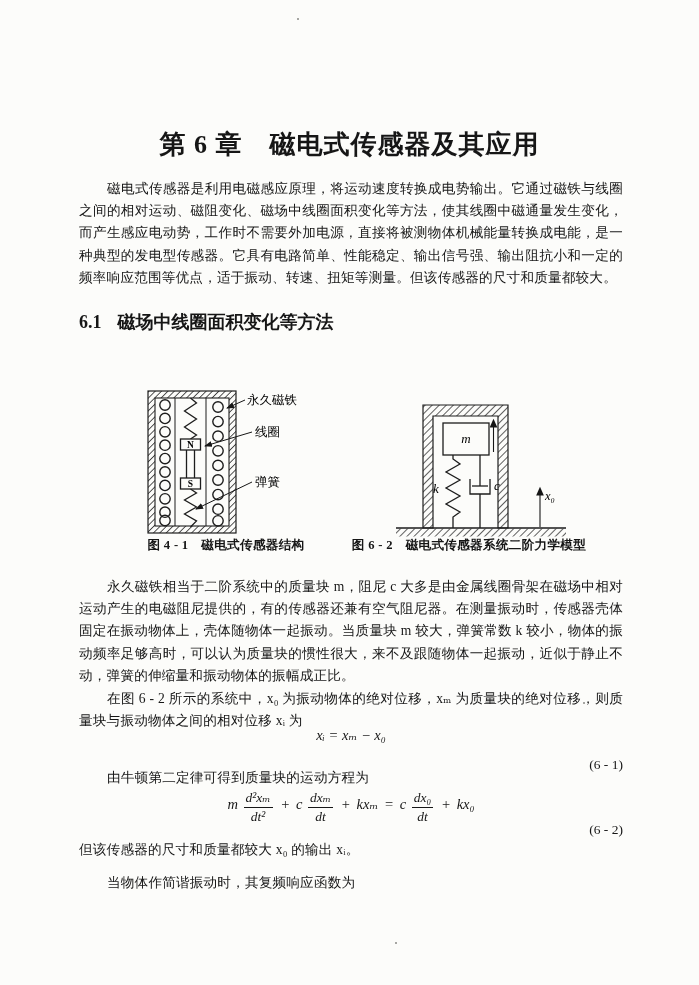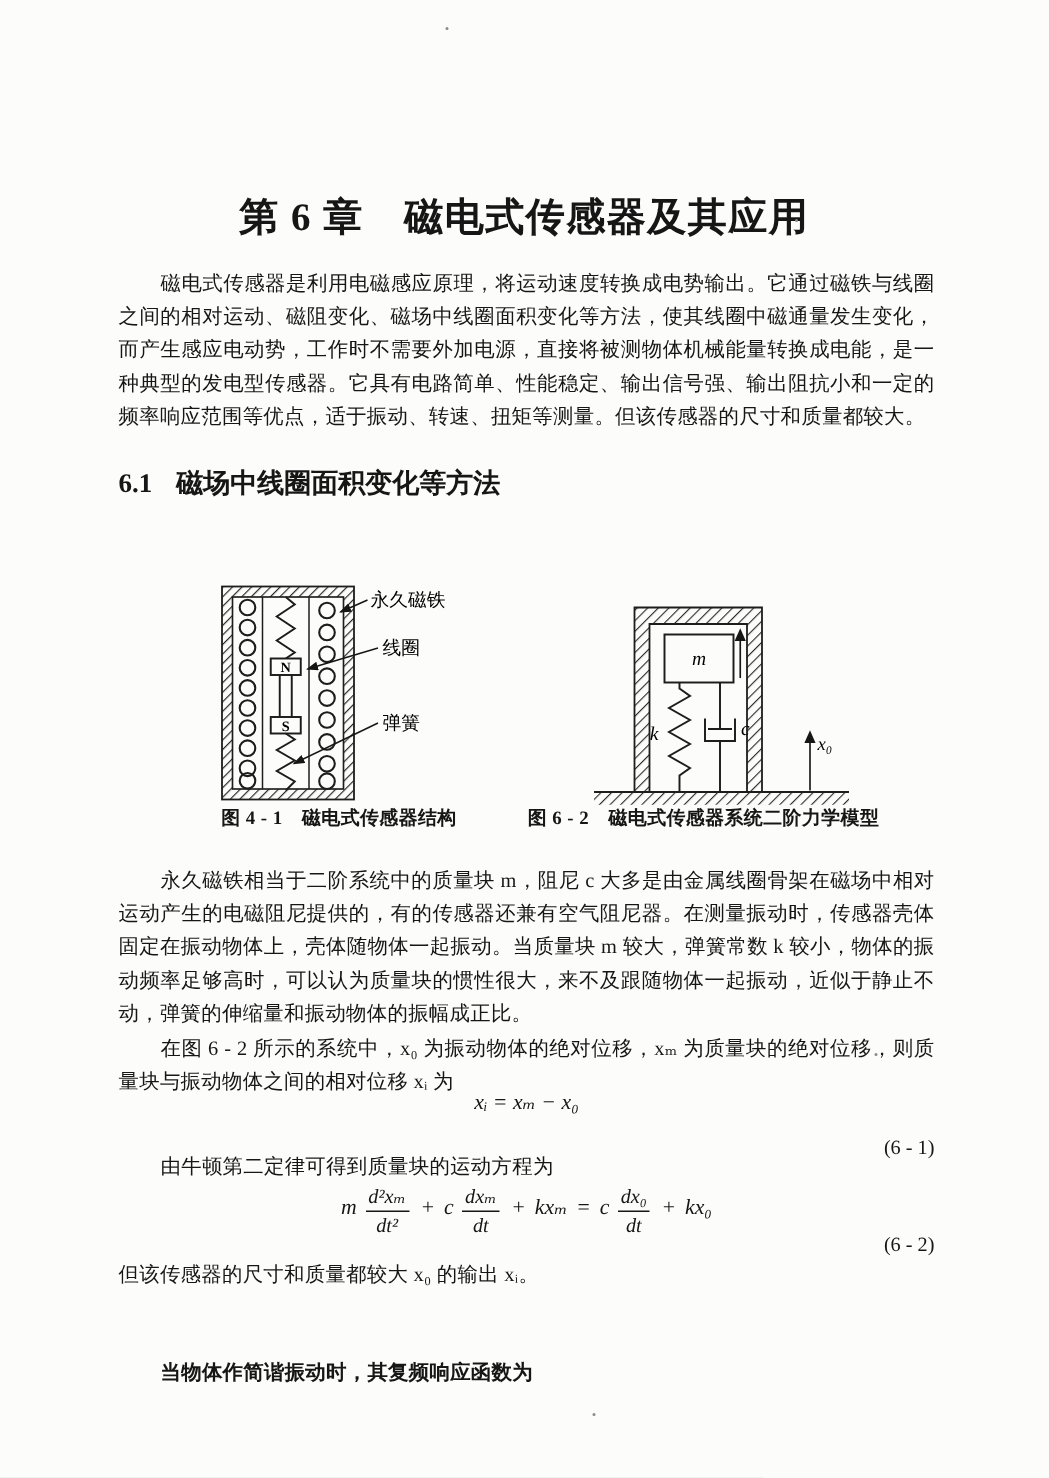--- a/index.html
+++ b/index.html
@@ -179,21 +179,21 @@
       <span class="it">c</span>
       <span class="frac"><span class="num it">dx₀</span><span class="den it">dt</span></span>
       <span class="eq-op">+</span>
       <span class="it">kx₀</span>
     </div>
     <span class="eq-num">(6 - 2)</span>
   </div>
 
   <p class="abs body-text" style="top:825px;">但该传感器的尺寸和质量都较大 x₀ 的输出 xᵢ。</p>
 
-  <p class="abs body-text indent" style="top:890px;font-weight:bold;">当物体作简谐振动时，其复频响应函数为</p>
+  <p class="abs body-text indent" style="top:858px;">当物体作简谐振动时，其复频响应函数为</p>
 
   <div class="speck" style="left:836px;"></div>
   <div class="speck" style="left:297px; top:18px; width:2px; height:2px;"></div>
   <div class="speck" style="left:530px; top:146px; width:2px; height:2px;"></div>
   <div class="speck" style="left:583px; top:702px; width:2px; height:2px;"></div>
   <div class="speck" style="left:395px; top:942px; width:2px; height:2px;"></div>
 
 </div>
 
 </body></html>

